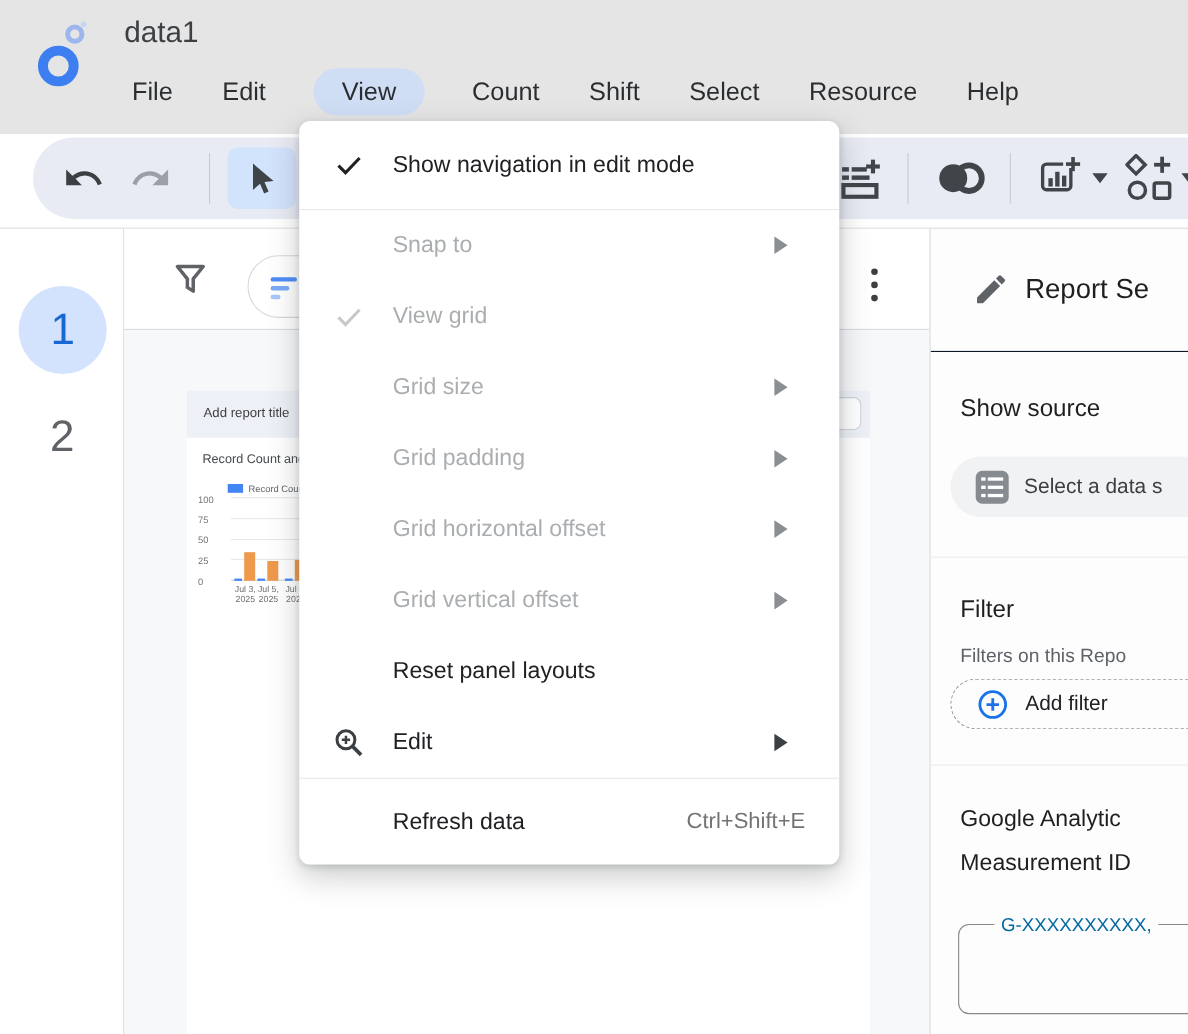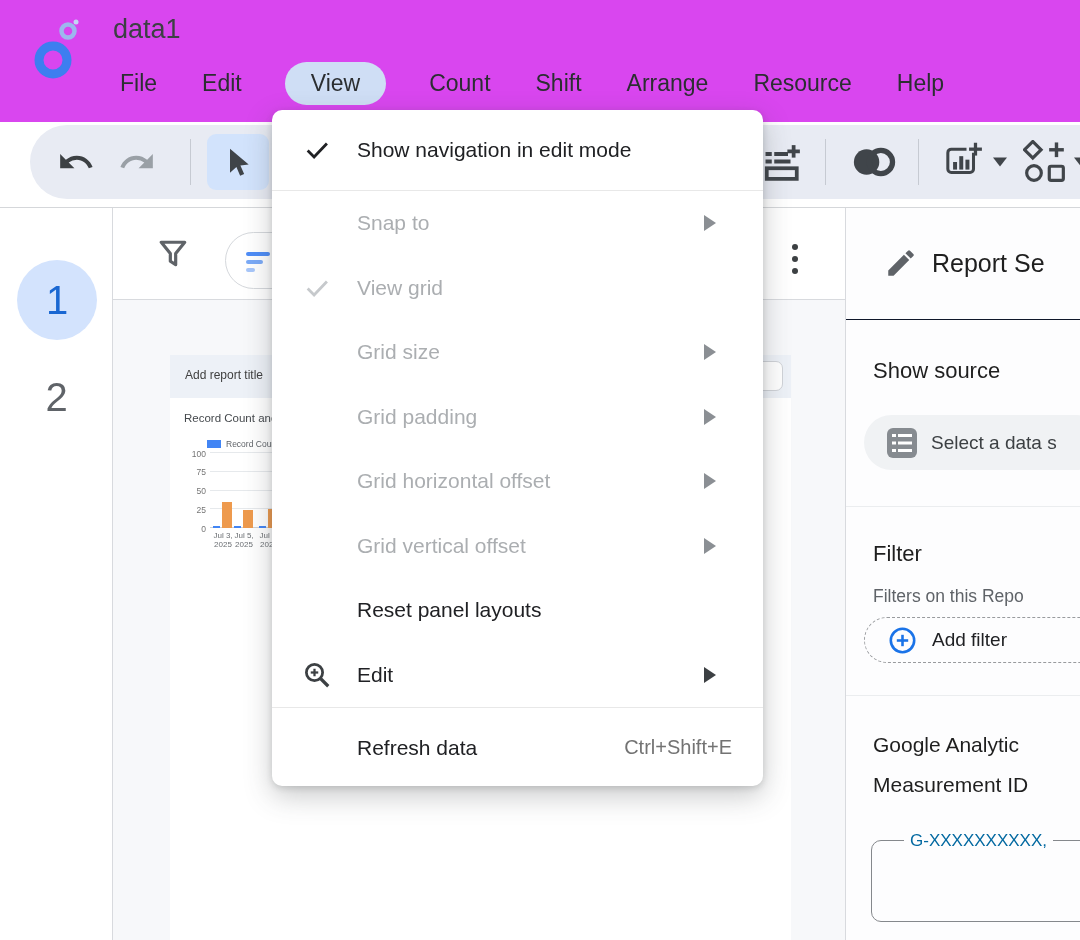--- a/index.html
+++ b/index.html
@@ -1,21 +1,21 @@
 <!DOCTYPE html>
 <html><head>
 <meta charset="utf-8">
 <style>
   * { margin:0; padding:0; box-sizing:border-box; }
   html,body { width:1080px; height:940px; overflow:hidden; background:#fff;
               font-family:"Liberation Sans", sans-serif; color:#202124; }
   body { position:relative; }
 
   
-  .header { position:absolute; left:0; top:0; width:1080px; height:122px; background:#d946ef; }
+  .header { position:absolute; left:0; top:0; width:1080px; height:122px; background:#e5e5e5; }
   .logo { position:absolute; left:30px; top:18px; }
   .doc-title { position:absolute; left:113px; top:14px; font-size:27px; color:#3c4043; }
   .menubar { position:absolute; left:118px; top:62px; display:flex; align-items:center; gap:41px;
              font-size:23px; color:#2b2e31; }
   .menubar .mb-item { padding:8px 2px; cursor:default; }
   .menubar .mb-item.active { background:#cfdef5; border-radius:22px; padding:8px 26px; }
 
   
   .toolbar-row { position:absolute; left:0; top:122px; width:1080px; height:85px; background:#fff; }
   .toolbar-pill { position:absolute; left:30px; top:3px; width:1080px; height:74px;
@@ -59,21 +59,21 @@
 
   .chart-block { position:absolute; left:0; top:43px; width:621px; height:230px; }
   .chart-title { position:absolute; left:14px; top:14px; font-size:11.5px; color:#45494d; }
   .legend { position:absolute; left:37px; top:41px; display:flex; align-items:center; gap:5px;
             font-size:8.5px; color:#5f6368; white-space:nowrap; }
   .legend .swatch { width:14px; height:8px; display:inline-block; }
   .legend .sw2 { margin-left:10px; }
   .plot { position:absolute; left:40px; top:55px; width:235px; height:75px; }
   .gridline { position:absolute; left:0; width:235px; height:1px; background:#e6e9ec; }
   .gridline.zero { background:#cfd2d6; }
-  .ylab { position:absolute; left:-30px; width:26px; text-align:right; font-size:8.5px; color:#757575; transform:translateY(-50%); }
+  .ylab { position:absolute; left:-30px; width:26px; text-align:left; font-size:8.5px; color:#757575; transform:translateY(-50%); }
   .bar { position:absolute; bottom:0; }
   .xlab { position:absolute; top:78px; width:40px; text-align:center; font-size:8px; line-height:9px; color:#6b6f73; }
 
   
   .dropdown { position:absolute; left:272px; top:110px; width:491px; height:676px; background:#fff;
               border-radius:10px; z-index:50;
               box-shadow:0 2px 6px rgba(60,64,67,.18), 0 10px 28px rgba(60,64,67,.28); }
   .dd-item { position:relative; display:flex; align-items:center; height:64.5px;
              font-size:21px; color:#202124; padding-left:85px; }
   .dd-item.first { height:80px; }
@@ -121,21 +121,21 @@
     <circle cx="38" cy="13" r="6.5" fill="none" stroke="#9db7ee" stroke-width="4.5"></circle>
     <circle cx="46" cy="4" r="2.5" fill="#c3d5f5"></circle>
   </svg>
   <div class="doc-title">data1</div>
   <div class="menubar">
     <span class="mb-item">File</span>
     <span class="mb-item">Edit</span>
     <span class="mb-item active">View</span>
     <span class="mb-item">Count</span>
     <span class="mb-item">Shift</span>
-    <span class="mb-item">Arrange</span>
+    <span class="mb-item">Select</span>
     <span class="mb-item">Resource</span>
     <span class="mb-item">Help</span>
   </div>
 </div>
 
 <div class="toolbar-row">
   <div class="toolbar-pill">
     <svg class="tb-icon" style="left:27px" width="38" height="38" viewBox="0 0 24 24">
       <path d="M12.5 8c-2.65 0-5.05.99-6.9 2.6L2 7v9h9l-3.62-3.62A8.9 8.9 0 0 1 12.5 10.5c3.54 0 6.55 2.31 7.6 5.5l2.37-.78C21.08 11.03 17.15 8 12.5 8z" fill="#3c4043"></path>
     </svg>

